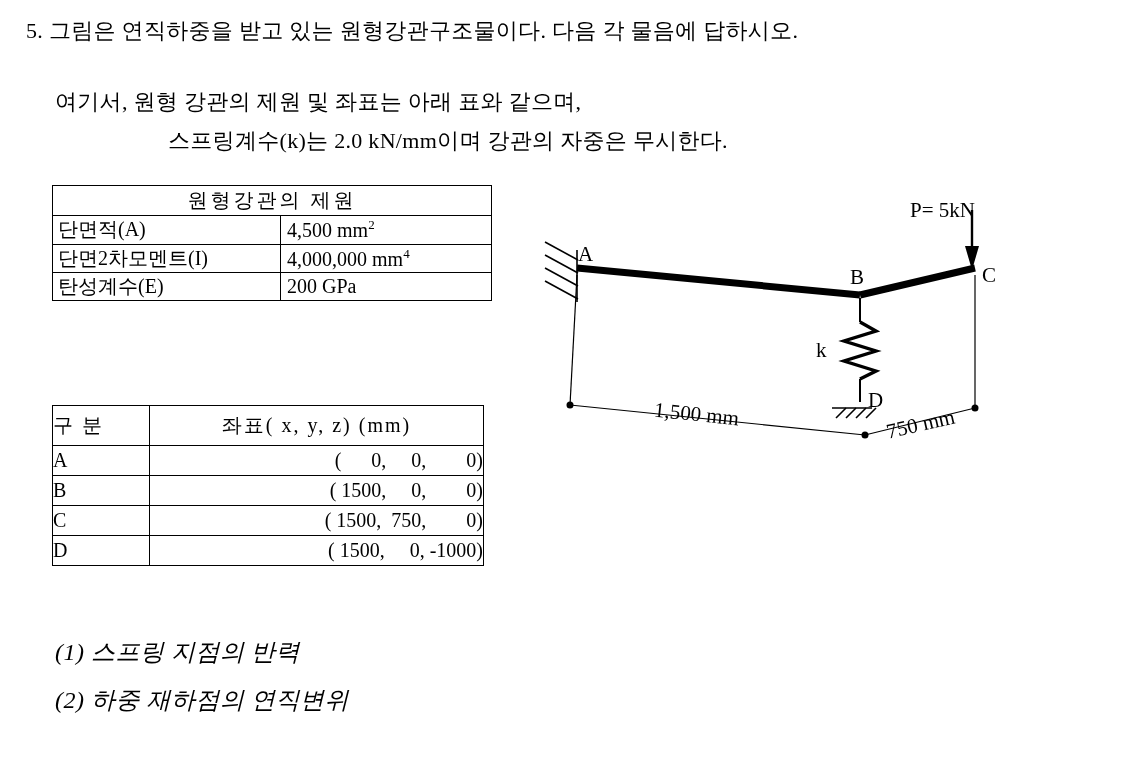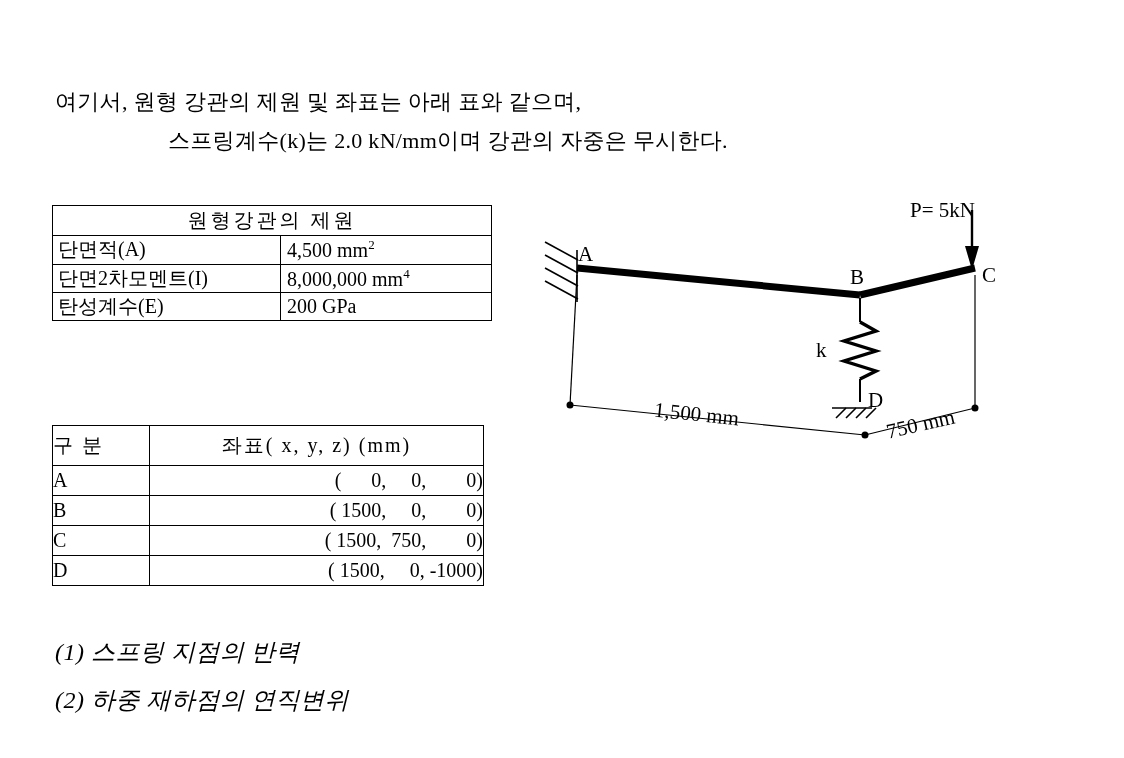--- a/index.html
+++ b/index.html
@@ -30,21 +30,20 @@
     letter-spacing: 0.3px;
   }
   #stmt-line1 { left: 26px;  top: 20px; }
   #stmt-line2 { left: 55px;  top: 75px; margin-top: 16px; }
   #stmt-line3 { left: 168px; top: 130px; }
 
   
   table {
     border-collapse: collapse;
     font-size: 20px;
-    margin-top: 20px;
   }
   table td, table th {
     border: 1px solid #000000;
     font-weight: normal;
     padding: 2px 6px;
     line-height: 1.15;
   }
 
   
   #spec-table {
@@ -115,35 +114,36 @@
     position: absolute;
     font-size: 21px;
     white-space: nowrap;
   }
 </style>
 </head>
 <body>
 
 <div class="page">
 
+  <div class="stmt" id="stmt-line1">5. 그림은 연직하중을 받고 있는 원형강관구조물이다. 다음 각 물음에 답하시오.</div>
   <div class="stmt" id="stmt-line2">여기서, 원형 강관의 제원 및 좌표는 아래 표와 같으며,</div>
   <div class="stmt" id="stmt-line3">스프링계수(k)는 2.0 kN/mm이며 강관의 자중은 무시한다.</div>
 
   <table id="spec-table">
     <tbody>
         <tr>
       <td class="title-cell" colspan="2">원형강관의 제원</td>
     </tr>
     <tr>
       <td class="label-cell">단면적(A)</td>
       <td class="value-cell"><span>4,500  mm</span><sup>2</sup></td>
     </tr>
     <tr>
       <td class="label-cell">단면2차모멘트(I)</td>
-      <td class="value-cell"><span>8,000,000  mm</span><sup>4</sup></td>
+      <td class="value-cell"><span>4,000,000  mm</span><sup>4</sup></td>
     </tr>
     <tr>
       <td class="label-cell">탄성계수(E)</td>
       <td class="value-cell">200  GPa</td>
     </tr>
   </tbody>
     </table>
 
   <table id="coord-table">
     <tbody>

